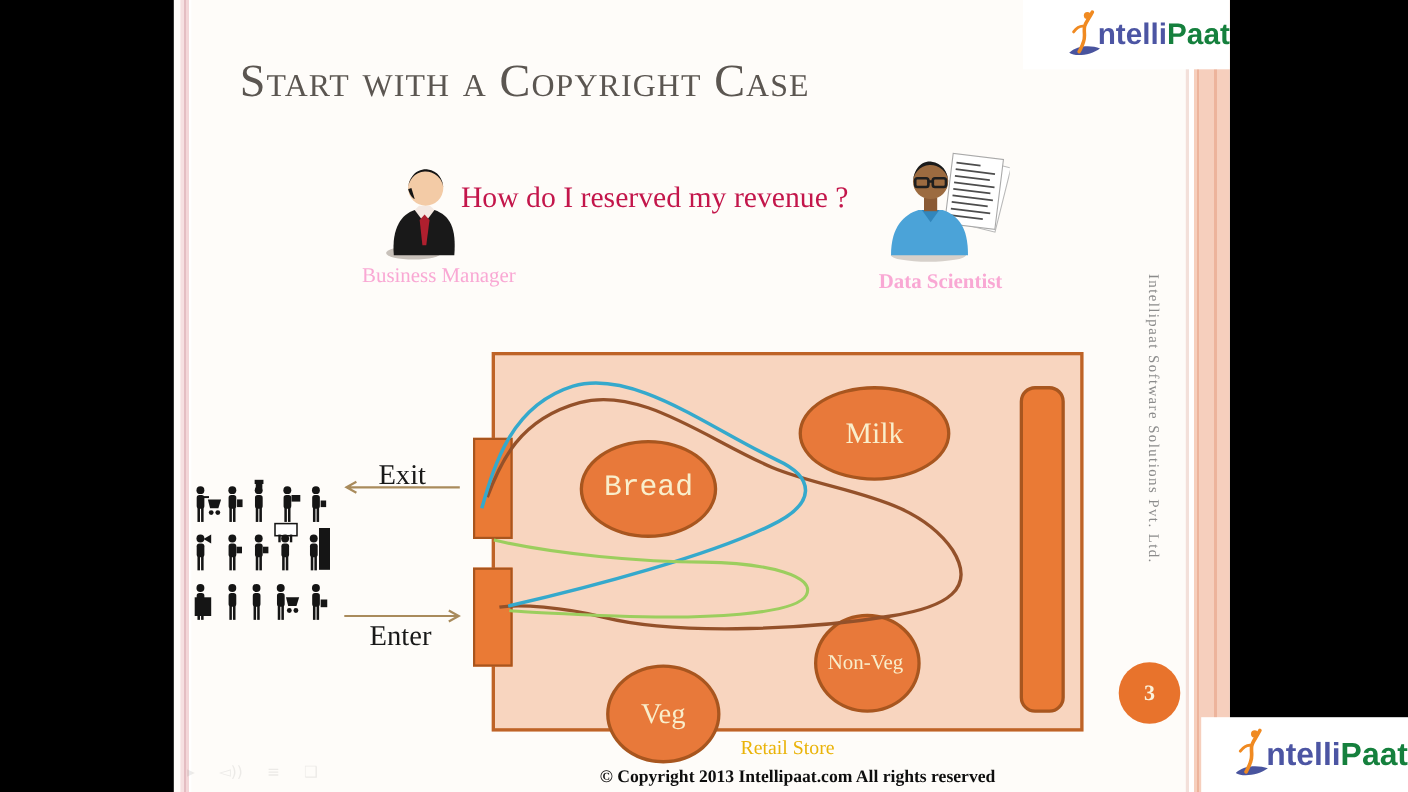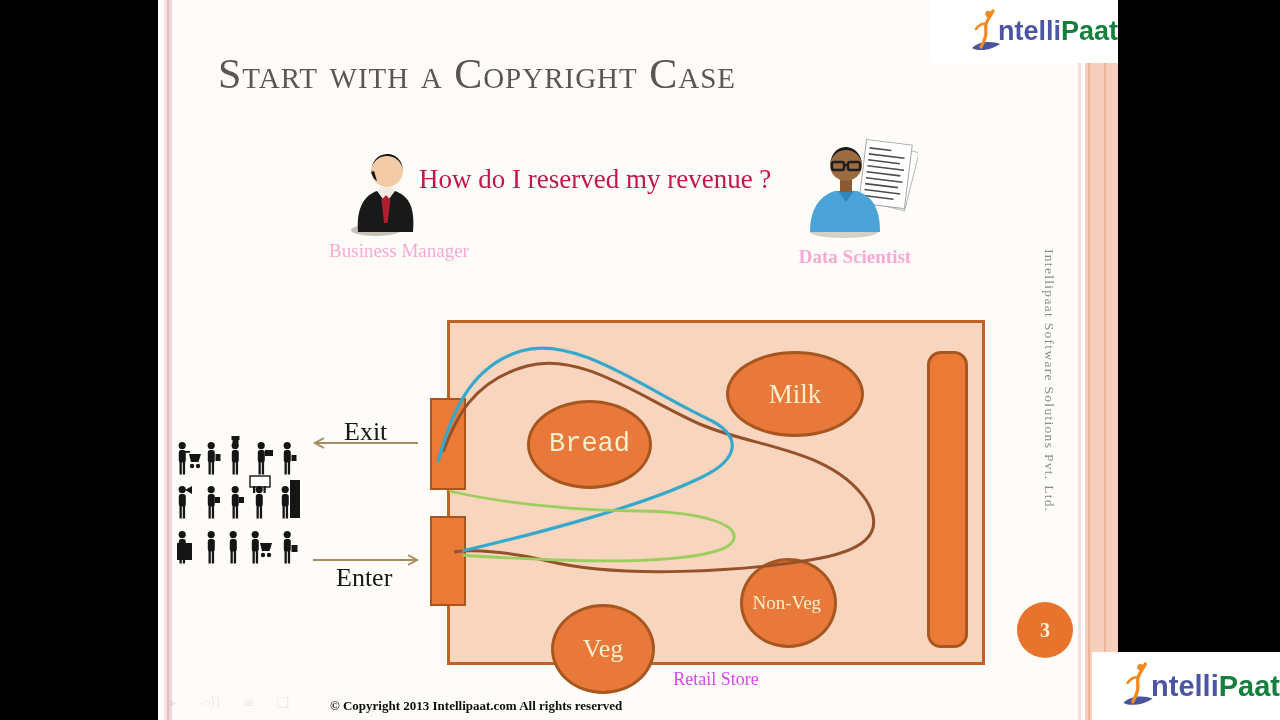--- a/index.html
+++ b/index.html
@@ -27,23 +27,23 @@
   .bubble-bread{left:527px;top:400px;width:125px;height:89px;font-size:27px;font-family:Liberation Mono, monospace;}
   .bubble-milk{left:726px;top:351px;width:138px;height:86px;font-size:27px;}
   .bubble-veg{left:551px;top:560px;width:104px;height:90px;font-size:26px;margin-top:44px;}
   .bubble-nonveg{left:740px;top:558px;width:97px;height:90px;font-size:19px;}
   .checkout{position:absolute;left:927px;top:351px;width:41px;height:297px;border-radius:14px;
     background:#EA7A35;border:3px solid #A8561F;box-sizing:border-box;}
   .flow-label{position:absolute;font-size:26px;color:#181818;}
   .exit-label{left:344px;top:417px;}
   .enter-label{left:336px;top:563px;}
   .store-label{position:absolute;left:447px;top:669px;width:538px;text-align:center;
-    font-size:18px;color:#d946ef;}
-  .copyright{position:absolute;left:330px;top:698px;width:790px;
-    font-size:13px;font-weight:600;color:#0E0E0E;}
+    font-size:18px;color:#eab308;}
+  .copyright{position:absolute;left:330px;top:698px;width:790px;text-align:center;
+    font-size:16px;font-weight:600;color:#0E0E0E;}
   .sidebar-text{position:absolute;left:1041px;top:249px;height:300px;writing-mode:vertical-rl;
     font-size:13.5px;letter-spacing:1.3px;color:#8B8B8B;white-space:nowrap;}
   .page-circle{position:absolute;left:1017px;top:602px;width:56px;height:56px;border-radius:50%;
     background:#E8732C;color:#FBF3DC;display:flex;align-items:center;justify-content:center;
     font-size:20px;font-weight:bold;}
   .logo-box{position:absolute;background:#FFFFFF;display:flex;align-items:center;justify-content:flex-end;}
   .logo-box-top{left:930px;top:0;width:188px;height:63px;}
   .logo-box-bottom{left:1092px;top:652px;width:188px;height:68px;}
   .logo{display:flex;align-items:center;font-family:"Liberation Sans","DejaVu Sans",sans-serif;
     font-weight:700;}

